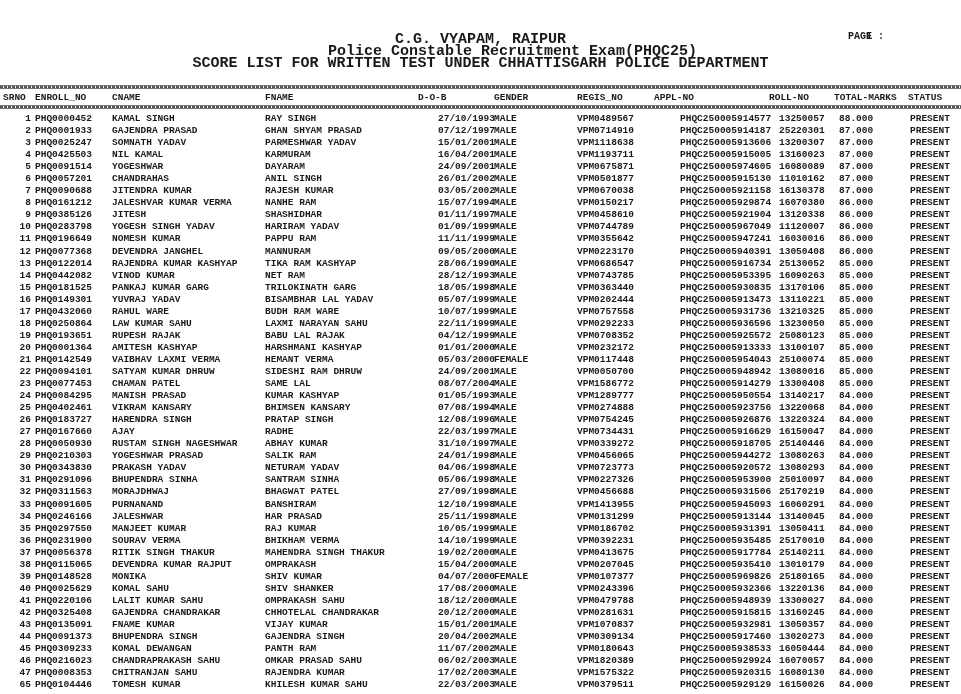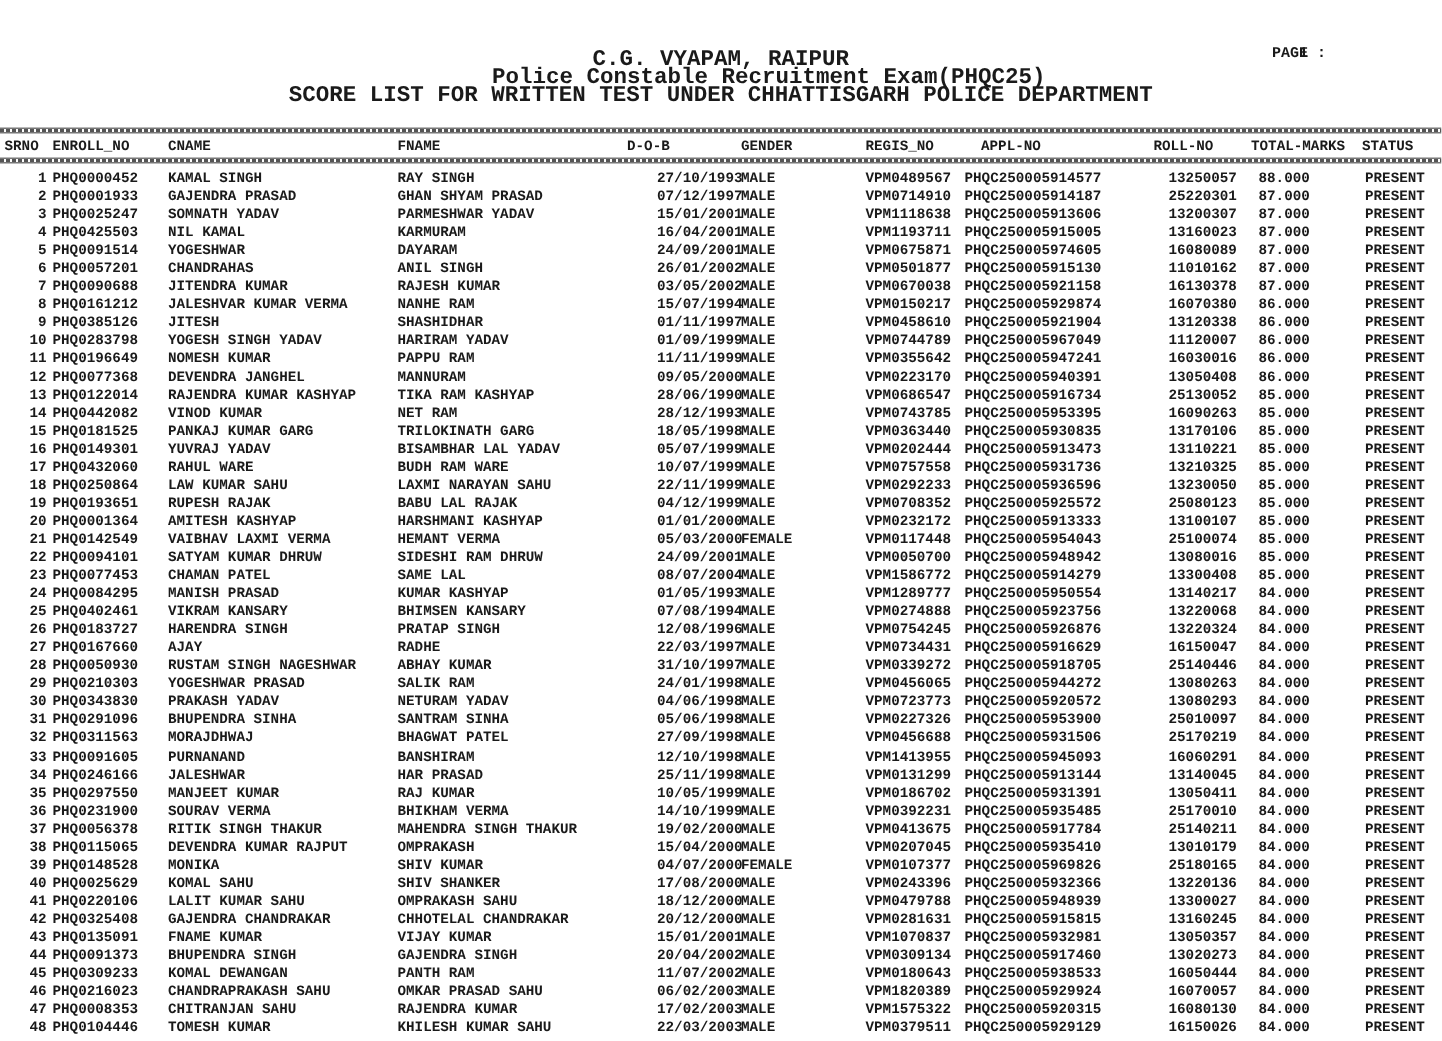--- a/index.html
+++ b/index.html
@@ -23,21 +23,21 @@
   .rows { position: absolute; top: 113px; left: 0; width: 961px; }
   .row { position: relative; height: 12.05px; font-size: 9.5px; font-weight: bold; white-space: nowrap; }
   .row span { position: absolute; top: 0; line-height: 12px; }
   .c-sr { left: 0; width: 31px; text-align: right; }
   .c-en { left: 35px; }
   .c-cn { left: 112px; }
   .c-fn { left: 265px; }
   .c-dob { left: 418px; margin-left: 20px; }
   .c-gen { left: 494px; }
   .c-reg { left: 577px; }
-  .c-app { left: 633px; padding-left: 10px; }
+  .c-app { left: 670px; padding-left: 10px; }
   .c-roll { left: 779px; }
   .c-mk { left: 839px; }
   .c-st { left: 910px; text-align: right; }
 </style>
 </head>
 <body>
 
 <div>
   <div class="hdr hdr1">C.G. VYAPAM, RAIPUR</div>
   <div class="hdr hdr2">Police Constable Recruitment Exam(PHQC25)</div>
@@ -669,21 +669,21 @@
         <span class="c-fn">RAJENDRA KUMAR</span>
         <span class="c-dob">17/02/2003</span>
         <span class="c-gen">MALE</span>
         <span class="c-reg">VPM1575322</span>
         <span class="c-app">PHQC250005920315</span>
         <span class="c-roll">16080130</span>
         <span class="c-mk">84.000</span>
         <span class="c-st">PRESENT</span>
       </div>
       <div class="row">
-        <span class="c-sr">48</span>
+        <span class="c-sr">65</span>
         <span class="c-en">PHQ0104446</span>
         <span class="c-cn">TOMESH KUMAR</span>
         <span class="c-fn">KHILESH KUMAR SAHU</span>
         <span class="c-dob">22/03/2003</span>
         <span class="c-gen">MALE</span>
         <span class="c-reg">VPM0379511</span>
         <span class="c-app">PHQC250005929129</span>
         <span class="c-roll">16150026</span>
         <span class="c-mk">84.000</span>
         <span class="c-st">PRESENT</span>

